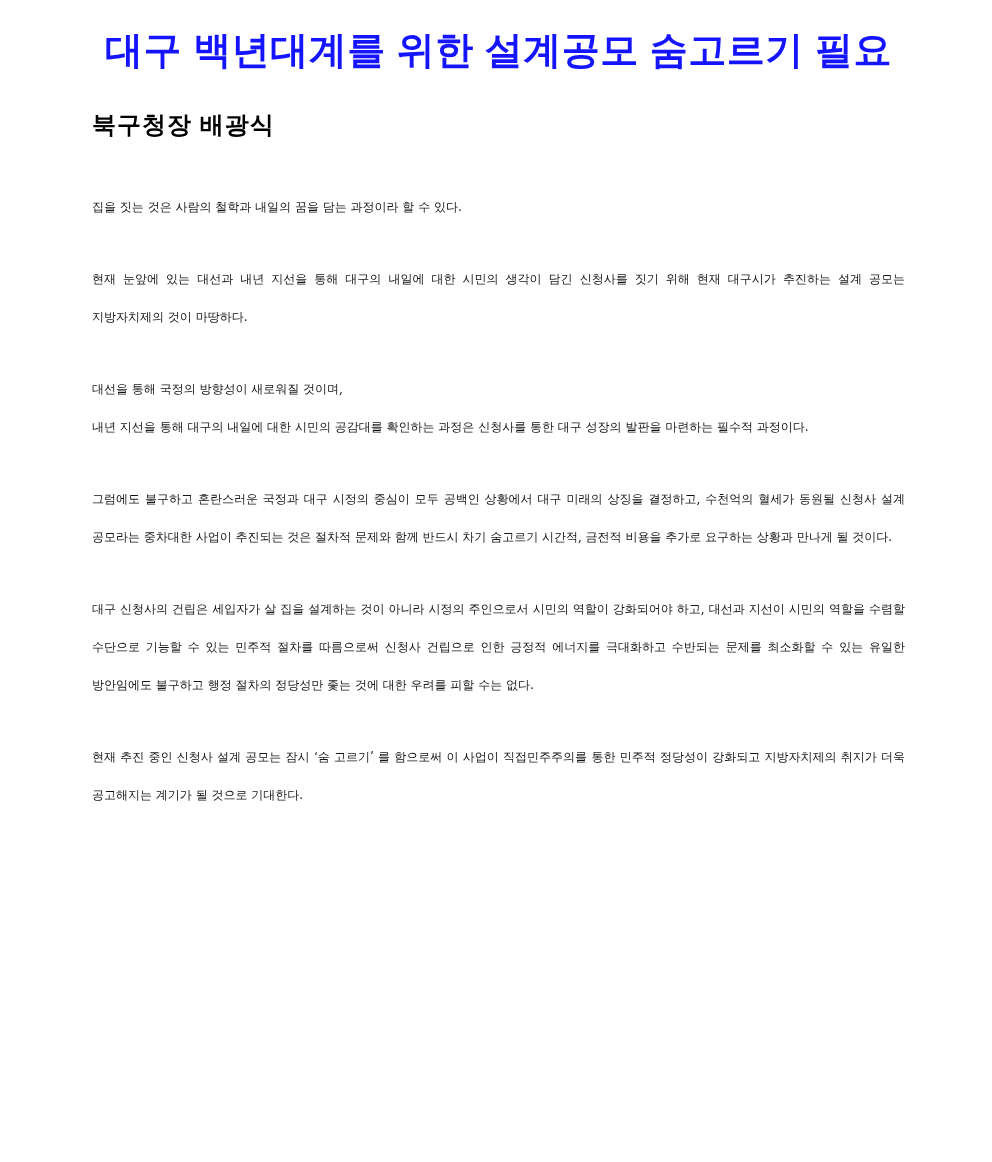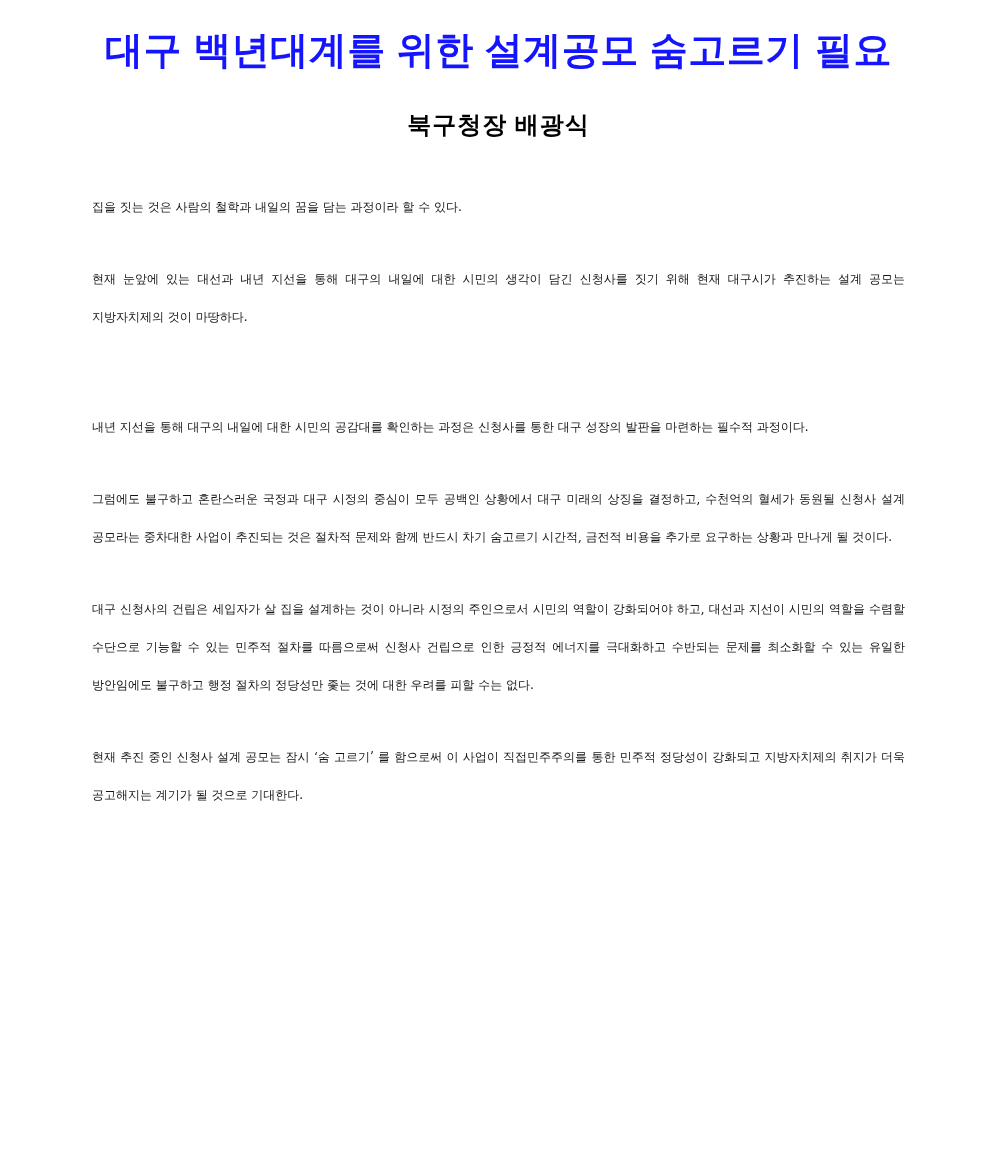--- a/index.html
+++ b/index.html
@@ -30,21 +30,21 @@
     text-align: center;
     white-space: nowrap;
   }
   .byline {
     margin-top: 36px;
     font-family: "Liberation Sans", sans-serif;
     font-weight: bold;
     font-size: 24px;
     line-height: 30px;
     color: #000000;
-    text-align: center;
+    text-align: left;
     letter-spacing: 1px;
   }
   .doc-body {
     margin-top: 48px;
     font-family: "DejaVu Serif", "Liberation Serif", serif;
     font-size: 12px;
     line-height: 38px;
     color: #141414;
     text-align: justify;
     word-break: keep-all;
@@ -64,21 +64,21 @@
   <h1 class="doc-title">대구 백년대계를 위한 설계공모 숨고르기 필요</h1>
 
   <div class="byline">북구청장 배광식</div>
 
   <div class="doc-body">
 
     <p><span>집을 짓는 것은 사람의 철학과 내일의 꿈을 담는 과정이라 할 수 있다.</span></p>
 
     <p><span>현재 눈앞에 있는 대선과 내년 지선을 통해 대구의 내일에 대한 시민의 생각이 담긴 신청사를 짓기 위해 현재 대구시가 추진하는 설계 공모는 지방자치제의 것이 마땅하다.</span></p>
 
-    <p><br><span>내년 지선을 통해 대구의 내일에 대한 시민의 공감대를 확인하는 과정은 신청사를 통한 대구 성장의 발판을 마련하는 필수적 과정이다.</span></p>
+    <p><span>대선을 통해 국정의 방향성이 새로워질 것이며,</span><br><span>내년 지선을 통해 대구의 내일에 대한 시민의 공감대를 확인하는 과정은 신청사를 통한 대구 성장의 발판을 마련하는 필수적 과정이다.</span></p>
 
     <p><span>그럼에도 불구하고 혼란스러운 국정과 대구 시정의 중심이 모두 공백인 상황에서 대구 미래의 상징을 결정하고, 수천억의 혈세가 동원될 신청사 설계 공모라는 중차대한 사업이 추진되는 것은 절차적 문제와 함께 반드시 차기 숨고르기 시간적, 금전적 비용을 추가로 요구하는 상황과 만나게 될 것이다.</span></p>
 
     <p><span>대구 신청사의 건립은 세입자가 살 집을 설계하는 것이 아니라 시정의 주인으로서 시민의 역할이 강화되어야 하고, 대선과 지선이 시민의 역할을 수렴할 수단으로 기능할 수 있는 민주적 절차를 따름으로써 신청사 건립으로 인한 긍정적 에너지를 극대화하고 수반되는 문제를 최소화할 수 있는 유일한 방안임에도 불구하고 행정 절차의 정당성만 좇는 것에 대한 우려를 피할 수는 없다.</span></p>
 
     <p><span>현재 추진 중인 신청사 설계 공모는 잠시 ‘숨 고르기’ 를 함으로써 이 사업이 직접민주주의를 통한 민주적 정당성이 강화되고 지방자치제의 취지가 더욱 공고해지는 계기가 될 것으로 기대한다.</span></p>
 
   </div>
 </div>
 

